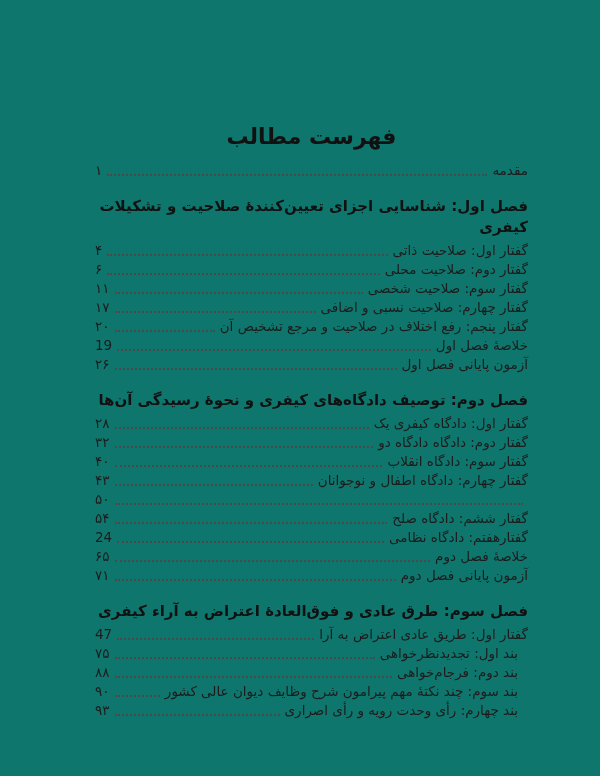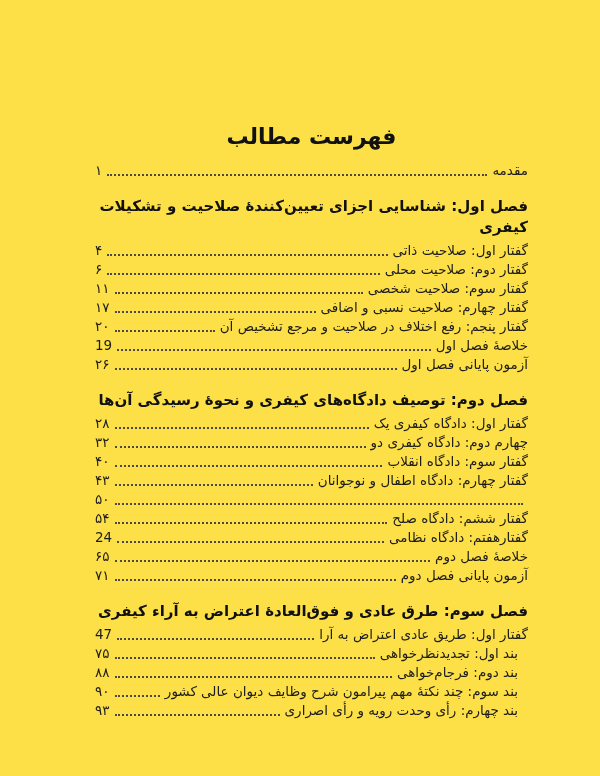--- a/index.html
+++ b/index.html
@@ -4,21 +4,21 @@
 <style>
   html, body {
     margin: 0;
     padding: 0;
     background: #ffffff;
   }
   .page {
     position: relative;
     width: 600px;
     height: 776px;
-    background: #fde047;
+    background: #0f766e;
     overflow: hidden;
     direction: rtl;
     font-family: "DejaVu Sans", sans-serif;
     color: #1c1c1c;
   }
   .content {
     padding: 122px 72px 0 95px; 
   }
   .toc-title {
     text-align: center;
@@ -107,21 +107,21 @@
           <span class="leader"></span>
           <span class="num">۲۶</span>
         </div>
         <div class="chapter-heading">فصل دوم: توصیف دادگاه‌های کیفری و نحوهٔ رسیدگی آن‌ها</div>
         <div class="row">
           <span class="label">گفتار اول: دادگاه کیفری یک</span>
           <span class="leader"></span>
           <span class="num">۲۸</span>
         </div>
         <div class="row">
-          <span class="label">چهارم دوم: دادگاه کیفری دو</span>
+          <span class="label">گفتار دوم: دادگاه دادگاه دو</span>
           <span class="leader"></span>
           <span class="num">۳۲</span>
         </div>
         <div class="row">
           <span class="label">گفتار سوم: دادگاه انقلاب</span>
           <span class="leader"></span>
           <span class="num">۴۰</span>
         </div>
         <div class="row">
           <span class="label">گفتار چهارم: دادگاه اطفال و نوجوانان</span>

